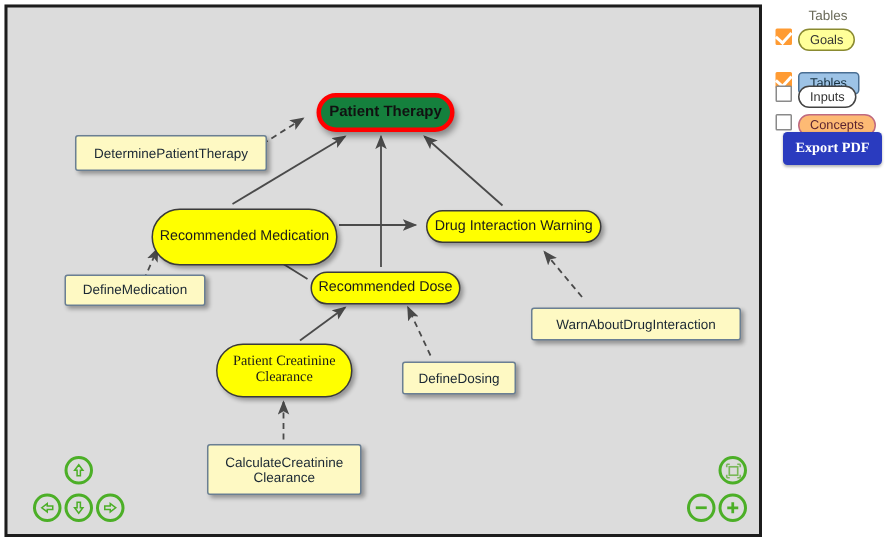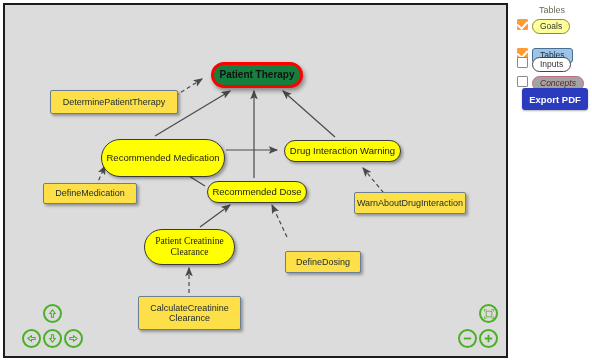--- a/index.html
+++ b/index.html
@@ -20,21 +20,21 @@
         line-height:1.12;white-space:pre-line;}
 
   .goal{background:#ffff00;border:1px solid #3a3a3a;border-radius:999px;
         color:#1a1a1a;font-size:9.5px;
         box-shadow:2px 2px 3px rgba(0,0,0,.33);}
 
   .goal-root{background:#15803d;border:3px solid #ff0000;border-radius:999px;
         color:#111;font-size:10px;font-weight:bold;
         box-shadow:2px 3px 4px rgba(0,0,0,.38);}
 
-  .table{background:#fde047;border:1px solid #6a7f93;border-radius:2px;
+  .table{background:#fef9c3;border:1px solid #6a7f93;border-radius:2px;
         color:#1a2733;font-size:9px;
         box-shadow:2px 2px 3px rgba(0,0,0,.33);}
 
   
   .ctl{position:absolute;width:19px;height:19px;border-radius:50%;
        border:2px solid #4caf27;background:#dcdcdc;box-sizing:border-box;
        display:flex;align-items:center;justify-content:center;
        color:#4caf27;font-size:11px;line-height:1;cursor:pointer;}
   .ctl svg{display:block;}
 
@@ -49,27 +49,27 @@
         display:flex;align-items:center;justify-content:center;}
   .cbox.on{background:#ff9b33;border-color:#ff9b33;}
   .cbox.on::after{content:"";width:5px;height:8px;margin-top:-2px;
         border:solid #fff;border-width:0 2px 2px 0;transform:rotate(42deg);}
   .pill{border-radius:999px;font-size:8.5px;padding:2px 7px;
         border:1px solid #555;white-space:nowrap;line-height:1;}
   .pill.goals{background:#ffff99;border-color:#8a8a30;color:#333;}
   .pill.tables{background:#9dc3e6;border-color:#4a6f93;color:#17303f;
         border-radius:3px;}
   .pill.inputs{background:#fff;border-color:#444;color:#333;}
-  .pill.concepts{background:#a3a3a3;border-color:#c06a80;color:#5a2330;font-style:italic;}
+  .pill.concepts{background:#fdba74;border-color:#c06a80;color:#5a2330;}
 
   #export-btn{position:absolute;left:10px;top:88px;width:66px;height:22px;
       background:#2a3bbf;color:#fff;font-size:9.5px;font-weight:bold;
       border:none;border-radius:3px;cursor:pointer;
       display:flex;align-items:center;justify-content:center;
-      box-shadow:0 1px 2px rgba(0,0,0,.3);font-family:Liberation Sans, sans-serif;}
+      box-shadow:0 1px 2px rgba(0,0,0,.3);font-family:Liberation Serif, serif;}
 </style>
 </head>
 <body>
 
 <div id="app">
 
   <div id="canvas">
 
     <svg id="edges" viewBox="0 0 501 351">
       <defs>
@@ -92,24 +92,24 @@
       </g>
     </svg>
 
     <div id="nodes">
         <div class="node goal-root" style="left: 206px; top: 57px; width: 92px; height: 26px;">Patient Therapy</div>
         <div class="node table" style="left: 45px; top: 85px; width: 128px; height: 24px;">DeterminePatientTherapy</div>
         <div class="node goal" style="left: 96px; top: 134px; width: 124px; height: 38px;">Recommended Medication</div>
         <div class="node goal" style="left: 279px; top: 135px; width: 117px; height: 22px;">Drug Interaction Warning</div>
         <div class="node goal" style="left: 202px; top: 176px; width: 100px; height: 22px;">Recommended Dose</div>
         <div class="node table" style="left: 38px; top: 178px; width: 94px; height: 21px;">DefineMedication</div>
-        <div class="node table" style="left: 349px; top: 187px; width: 112px; height: 22px;">WarnAboutDrugInteraction</div>
+        <div class="node table" style="left: 349px; top: 200px; width: 140px; height: 22px;">WarnAboutDrugInteraction</div>
         <div class="node goal" style="left: 139px; top: 224px; width: 91px; height: 36px; font-family: Liberation Serif, serif;">Patient Creatinine
 Clearance</div>
-        <div class="node table" style="left: 263px; top: 246px; width: 76px; height: 22px; margin-left: 17px;">DefineDosing</div>
+        <div class="node table" style="left: 263px; top: 236px; width: 76px; height: 22px;">DefineDosing</div>
         <div class="node table" style="left: 133px; top: 291px; width: 103px; height: 34px;">CalculateCreatinine
 Clearance</div>
       </div>
 
     <div class="ctl" style="left:38px;top:299px;">
       <svg width="11" height="11" viewBox="0 0 12 12">
           <path d="M6 2 L9 6 H7.2 V10 H4.8 V6 H3 Z" fill="none" stroke="#4caf27" stroke-width="1.1"></path>
         </svg>
     </div>
     <div class="ctl" style="left:17px;top:324px;">

